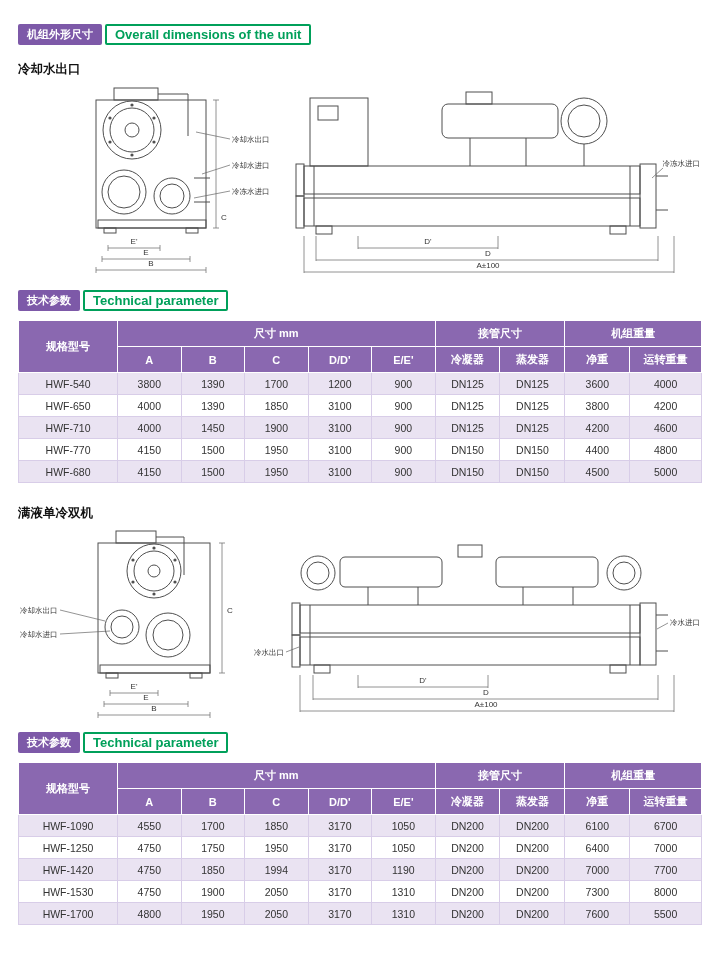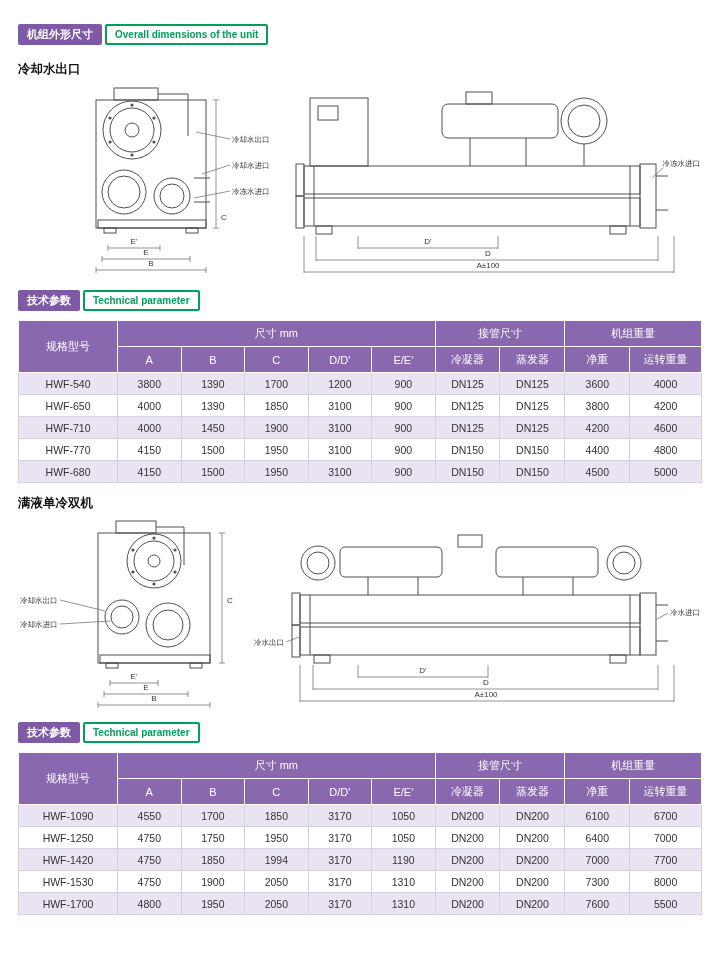--- a/index.html
+++ b/index.html
@@ -10,39 +10,39 @@
   }
   .page { width: 720px; padding: 24px 18px 0 18px; }
 
   .badge-row { display: flex; align-items: stretch; }
   .badge-zh {
     background: var(--purple, #7d59a8); color: #fff; font-size: 11px; font-weight: bold;
     padding: 3px 9px; border-radius: 2px; display: flex; align-items: center; white-space: nowrap;
   }
   .badge-en {
     border: 2px solid var(--green, #00a05a); color: var(--green, #00a05a); background: #fff;
-    font-size: 10px; font-weight: bold; padding: 1px 8px; margin-left: 3px; border-radius: 2px;
+    font-size: 13px; font-weight: bold; padding: 1px 8px; margin-left: 3px; border-radius: 2px;
     display: flex; align-items: center; white-space: nowrap;
   }
 
   .section-title { font-size: 12.5px; font-weight: bold; margin: 16px 0 2px 0; color: #111; }
 
   .drawing { display: block; width: 684px; height: 200px; margin-top: 2px; }
   .drawing .art rect, .drawing .art circle, .drawing .art line, .drawing .art path, .drawing .art ellipse {
     fill: none; stroke: var(--line, #4f4f4f); stroke-width: 1;
   }
   .drawing .art .dot { fill: var(--line, #4f4f4f); stroke: none; }
   .drawing .dim line { stroke: #777; stroke-width: 0.8; fill: none; }
   .drawing text { font-family: "Liberation Sans", sans-serif; font-size: 8px; fill: #333; }
   .drawing text.cn { font-size: 7.5px; }
   .drawing .leader { stroke: #666; stroke-width: 0.7; }
 
   table.spec { width: 100%; border-collapse: collapse; table-layout: fixed; margin-top: 9px; }
   .spec th {
-    background: var(--header_purple, #8a68b0); color: #fff; font-size: 11px; font-weight: normal;
+    background: var(--header_purple, #8a68b0); color: #fff; font-size: 11px; font-weight: bold;
     border: 1px solid #ffffff; padding: 5px 2px; text-align: center;
   }
   .spec td {
     font-size: 10.5px; color: #333; border: 1px solid #d8cde8;
     padding: 4.5px 2px; text-align: center; white-space: nowrap;
   }
   .spec tbody tr:nth-child(odd) td { background: var(--row_alt, #eae3f2); }
   .spec tbody tr:nth-child(even) td { background: #ffffff; }
 </style>
 </head>
@@ -250,21 +250,21 @@
           <td>3100</td>
           <td>900</td>
           <td>DN150</td>
           <td>DN150</td>
           <td>4500</td>
           <td>5000</td>
         </tr>
       </tbody>
   </table>
 
-  <div class="section-title" style="margin-top:12px">满液单冷双机</div>
+  <div class="section-title" style="margin-top:22px">满液单冷双机</div>
 
   <svg class="drawing" viewBox="0 0 684 196" style="height:198px">
 
     <g class="art">
       <rect x="80" y="18" width="112" height="130"></rect>
       <rect x="98" y="6" width="40" height="12"></rect>
       <line x1="138" y1="12" x2="166" y2="12"></line>
         <line x1="166" y1="12" x2="166" y2="50"></line>
       <circle cx="136" cy="46" r="27"></circle>
       <circle cx="136" cy="46" r="20"></circle>

